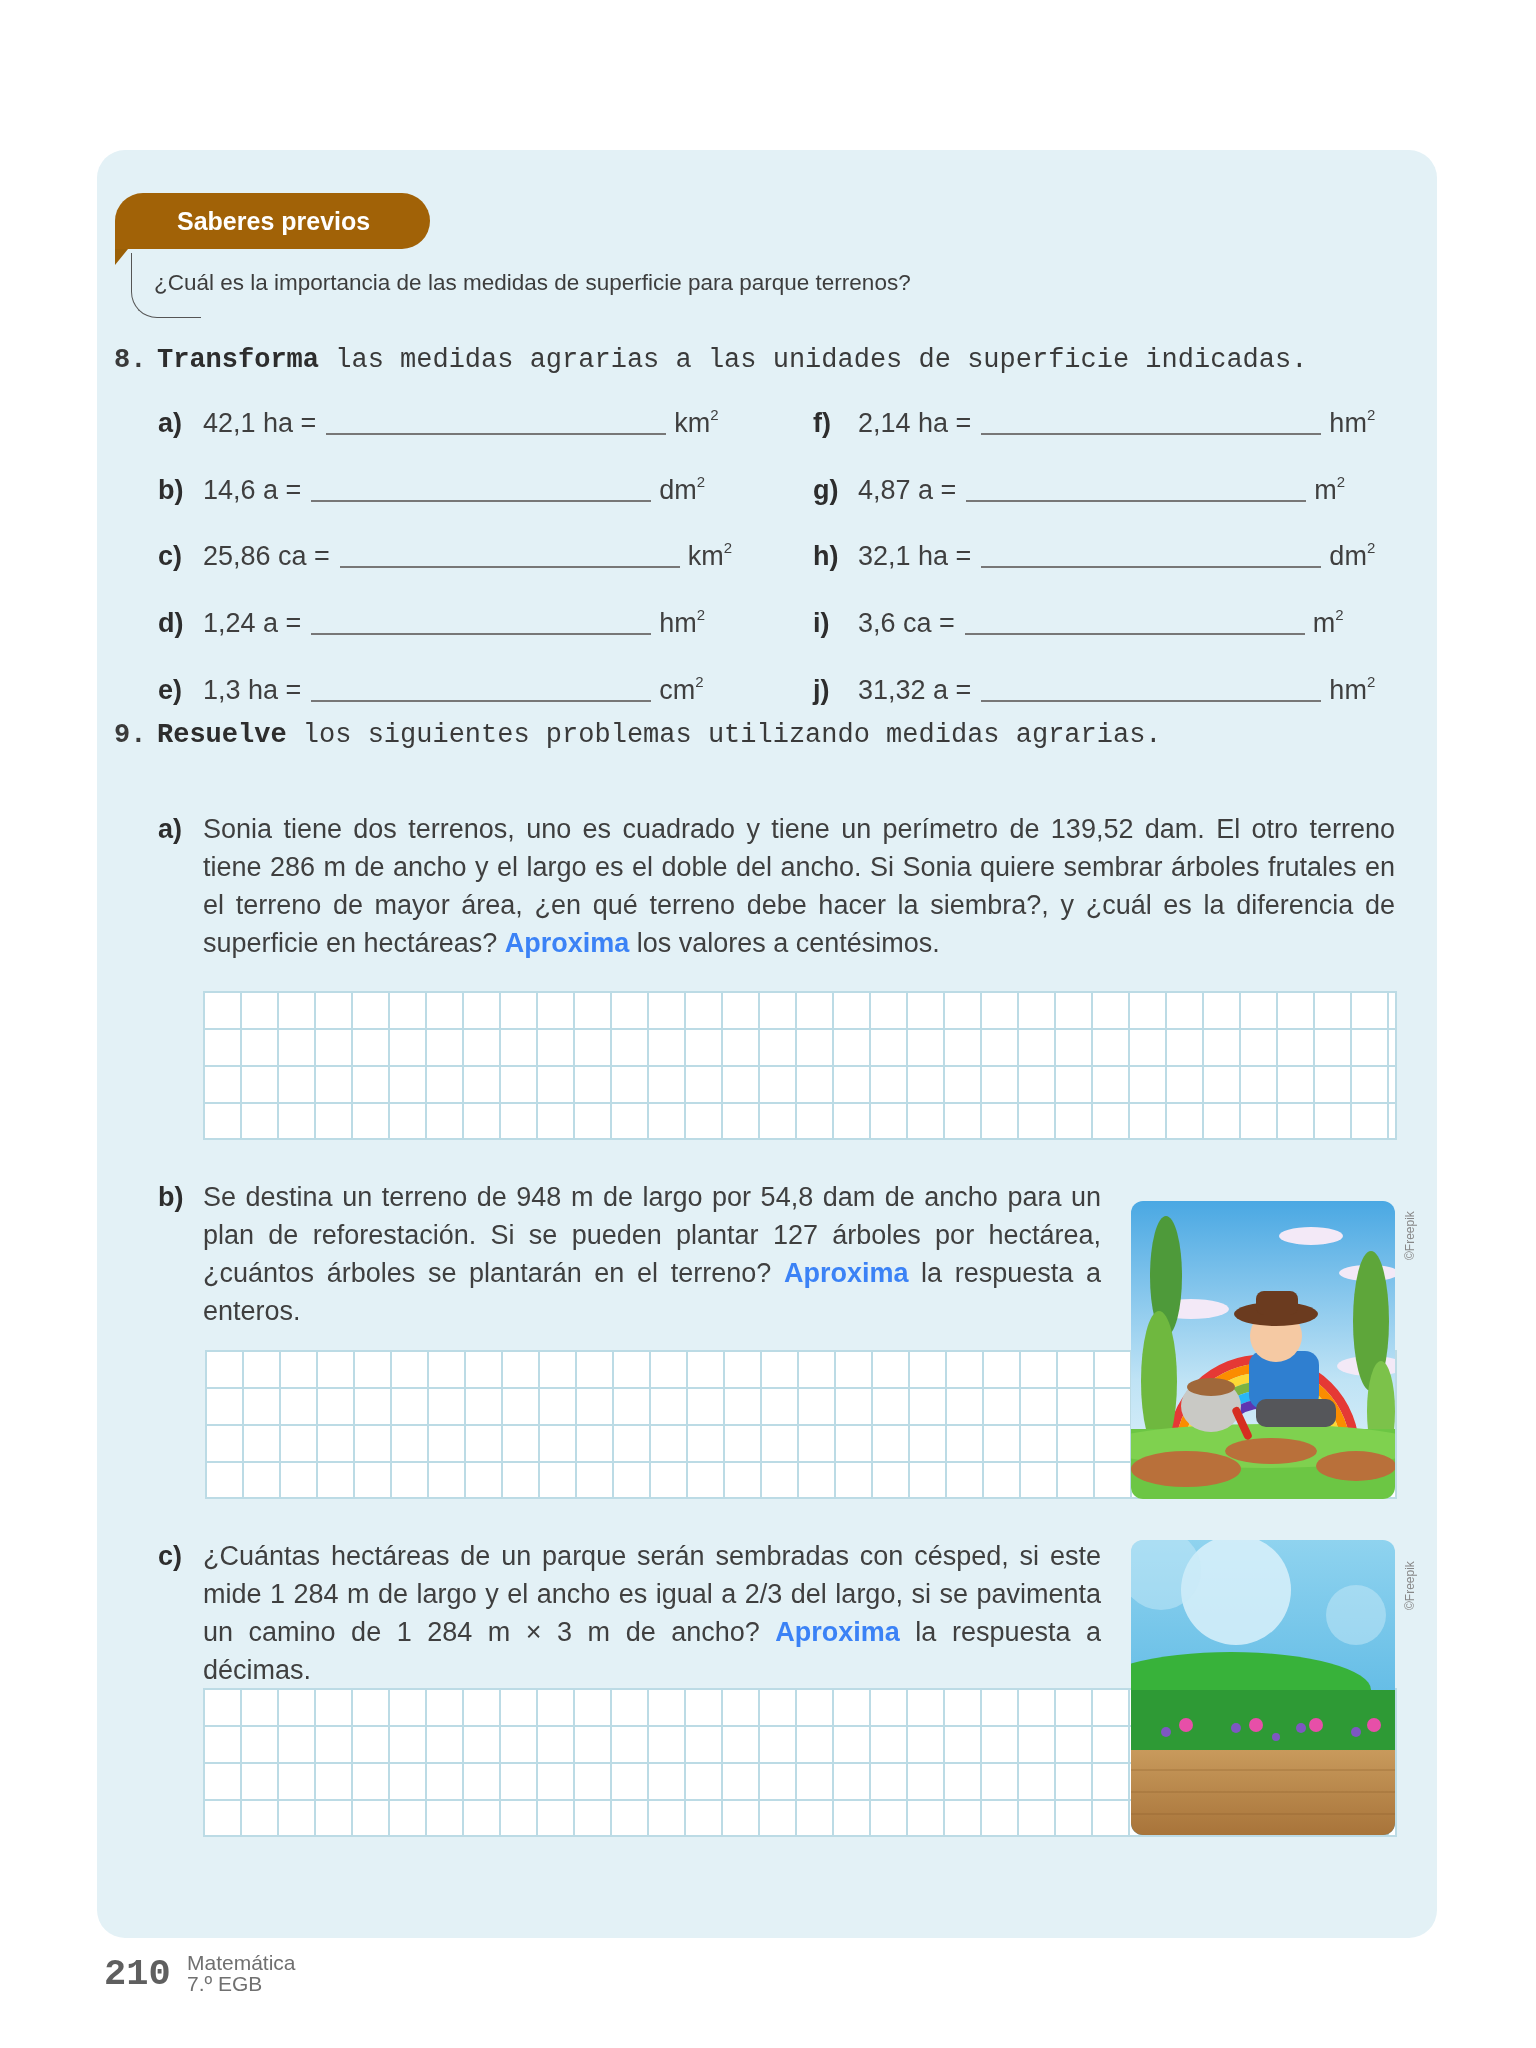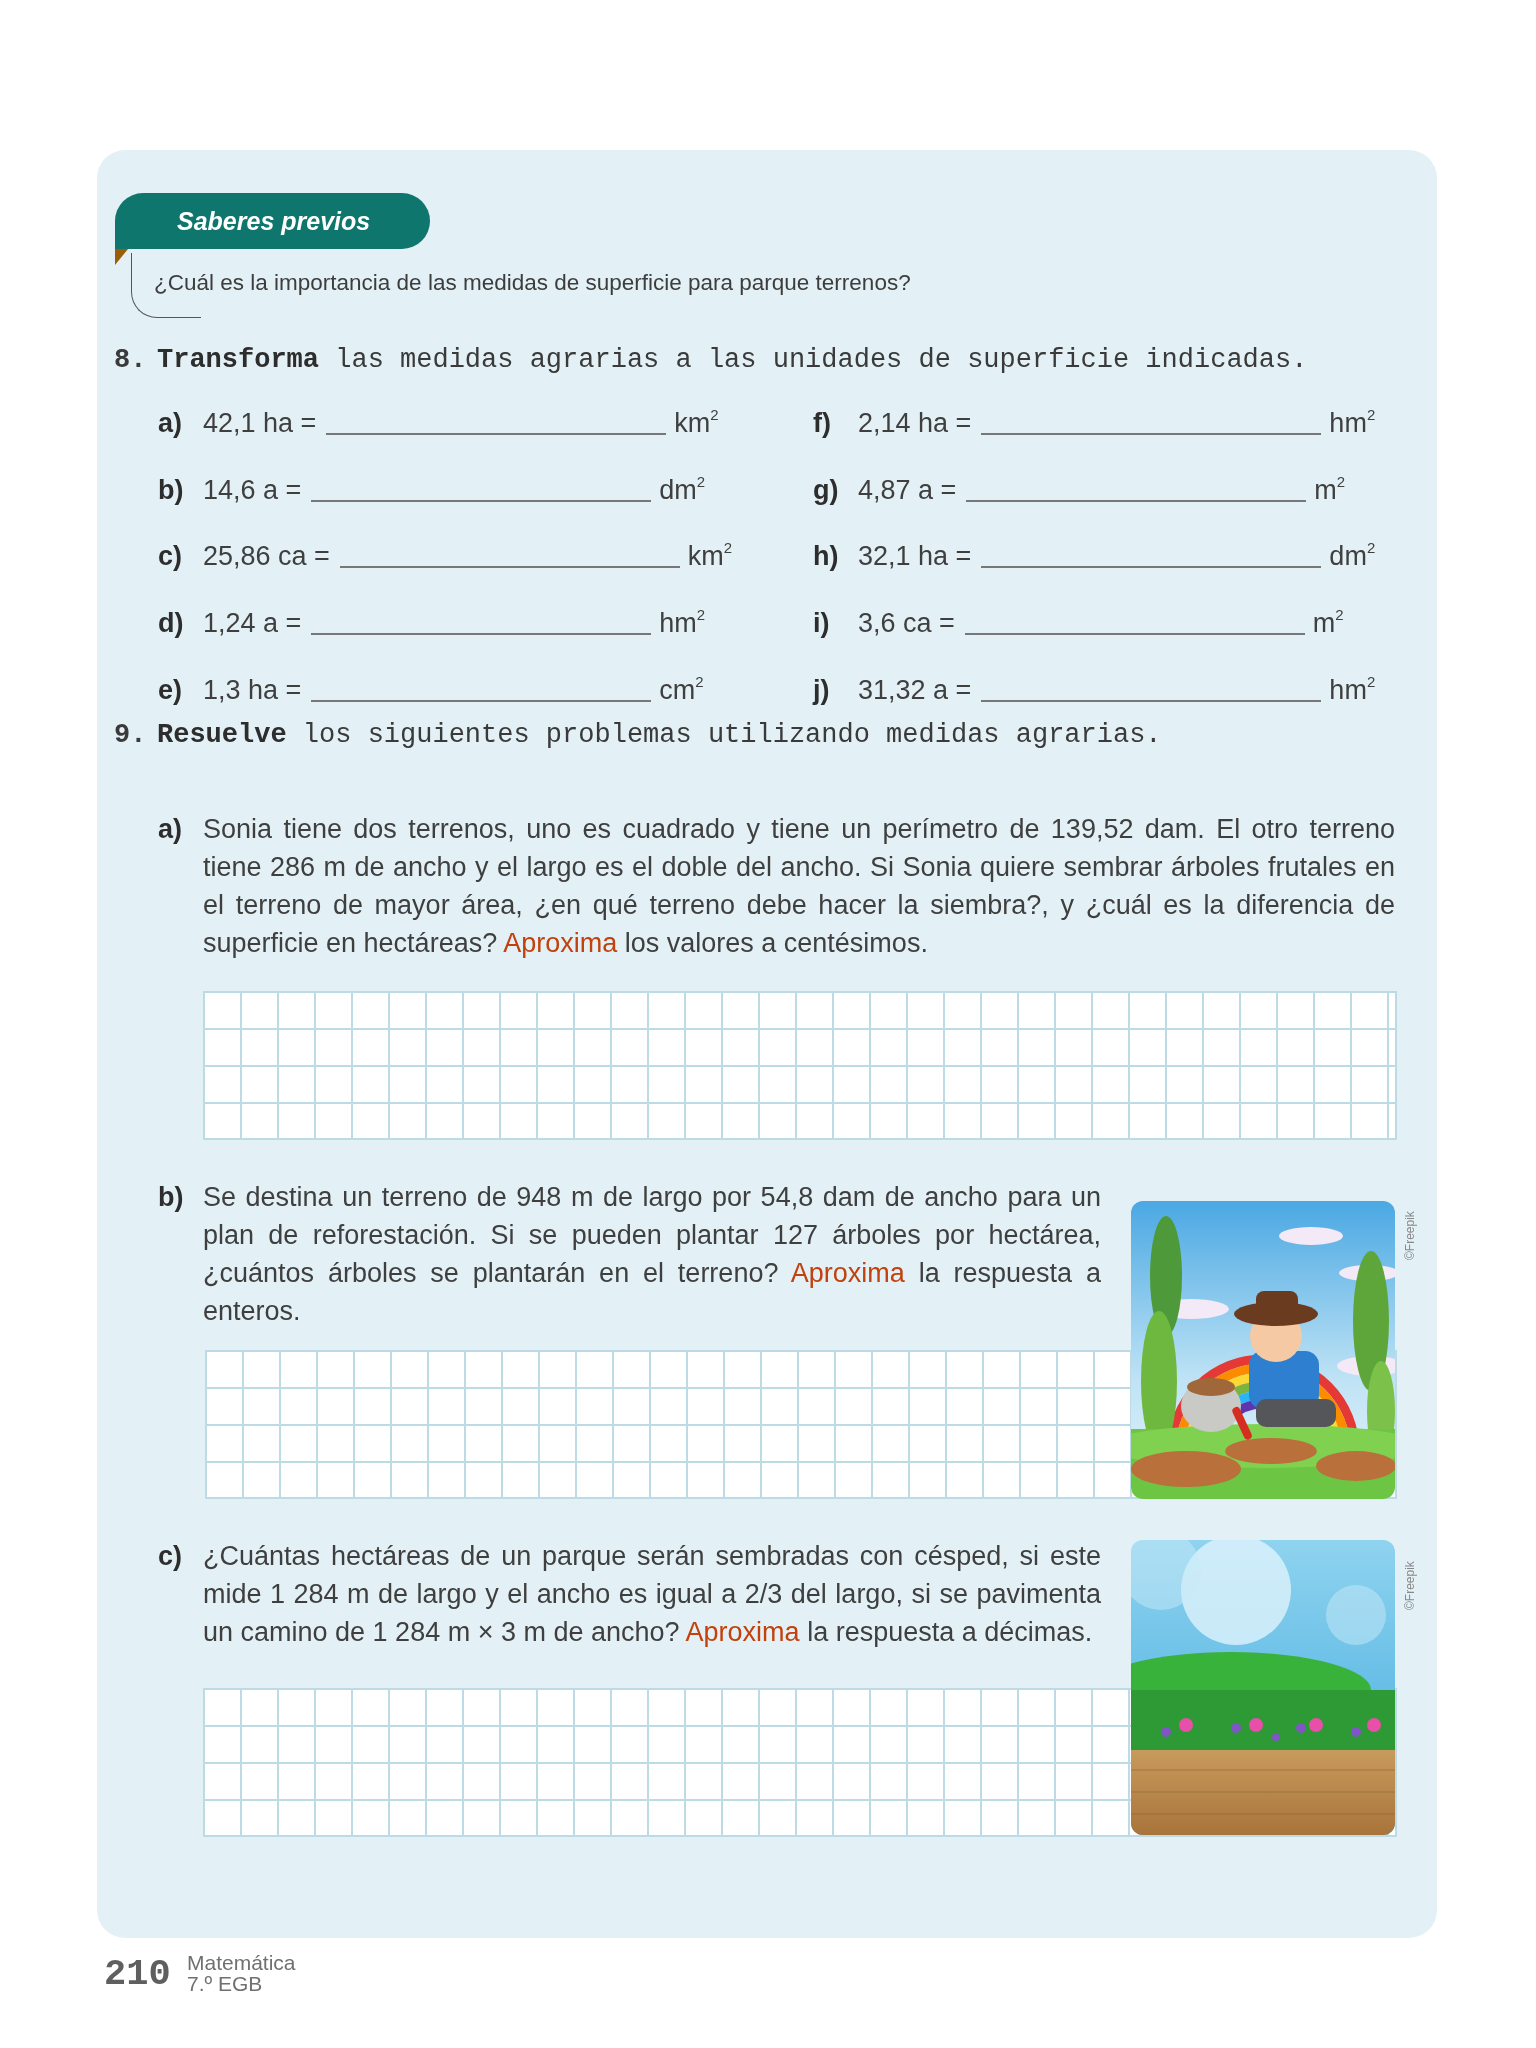--- a/index.html
+++ b/index.html
@@ -7,24 +7,24 @@
   body { position: relative; font-family: "Liberation Sans", "DejaVu Sans", sans-serif; color: #3a3a3a; }
 
   .panel {
     position: absolute; left: 97px; top: 150px; width: 1340px; height: 1788px;
     background: #e3f1f6; border-radius: 28px;
   }
 
   
   .saberes-tab {
     position: absolute; left: 115px; top: 193px; width: 315px; height: 56px;
-    background: #0f766e; border-radius: 0 28px 28px 28px;
+    background: #a16207; border-radius: 0 28px 28px 28px;
     color: #fff; font-weight: bold; font-size: 25px;
     display: flex; align-items: center; padding-left: 62px;
-    border-top-left-radius: 28px; border-bottom-left-radius: 0; font-style: italic;
+    border-top-left-radius: 28px; border-bottom-left-radius: 0;
   }
   .saberes-fold {
     position: absolute; left: 115px; top: 249px; width: 0; height: 0;
     border-left: 13px solid #9a5f06; border-bottom: 16px solid transparent;
   }
   .saberes-bracket {
     position: absolute; left: 131px; top: 253px; width: 70px; height: 65px;
     border-left: 1.5px solid #555; border-bottom: 1.5px solid #555;
     border-bottom-left-radius: 26px;
     border-top: none; border-right: none;
@@ -50,21 +50,21 @@
   .conv-item .expr { display: inline-block; margin-right: 6px; }
   .conv-item .blank {
     display: inline-block; width: 340px; height: 2px; background: #777; margin: 0 8px 4px 4px;
   }
   .conv-item sup { font-size: 15px; vertical-align: 12px; }
 
   .problem {
     position: absolute; font-size: 27px; line-height: 38px; color: #3f3f3f; text-align: justify;
   }
   .problem .letter { position: absolute; left: -45px; top: 0; font-weight: bold; color: #2d2d2d; }
-  .problem b { font-weight: normal; color: #c2410c; }
+  .problem b { font-weight: bold; color: #3b82f6; }
 
   .grid {
     position: absolute; background-color: #ffffff;
     background-image:
       linear-gradient(to right, #bcdbe5 2px, transparent 2px),
       linear-gradient(to bottom, #bcdbe5 2px, transparent 2px);
     background-size: 37px 37px;
     border-right: 2px solid #bcdbe5; border-bottom: 2px solid #bcdbe5;
   }
 

